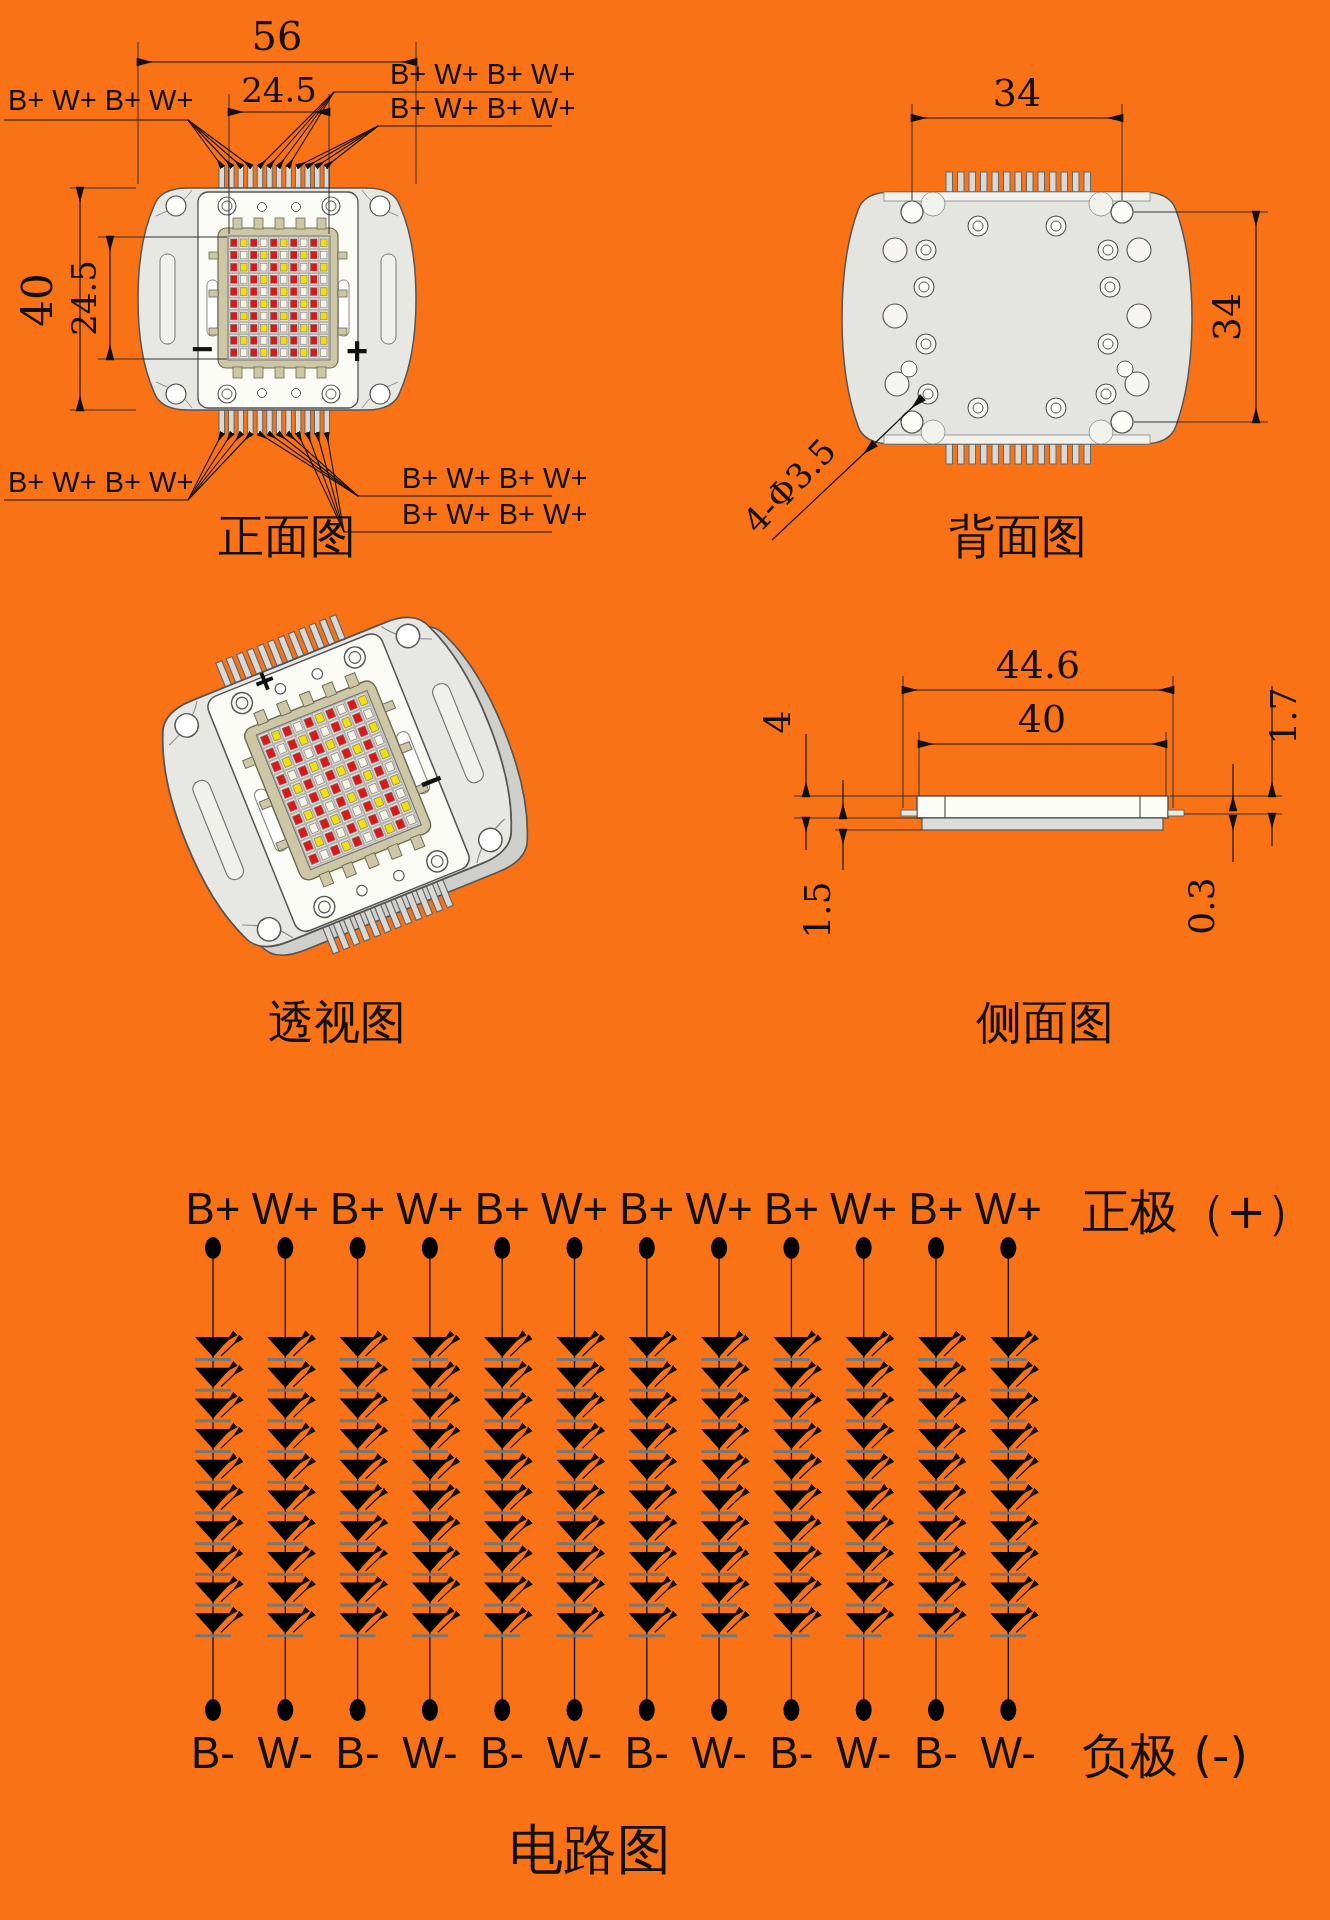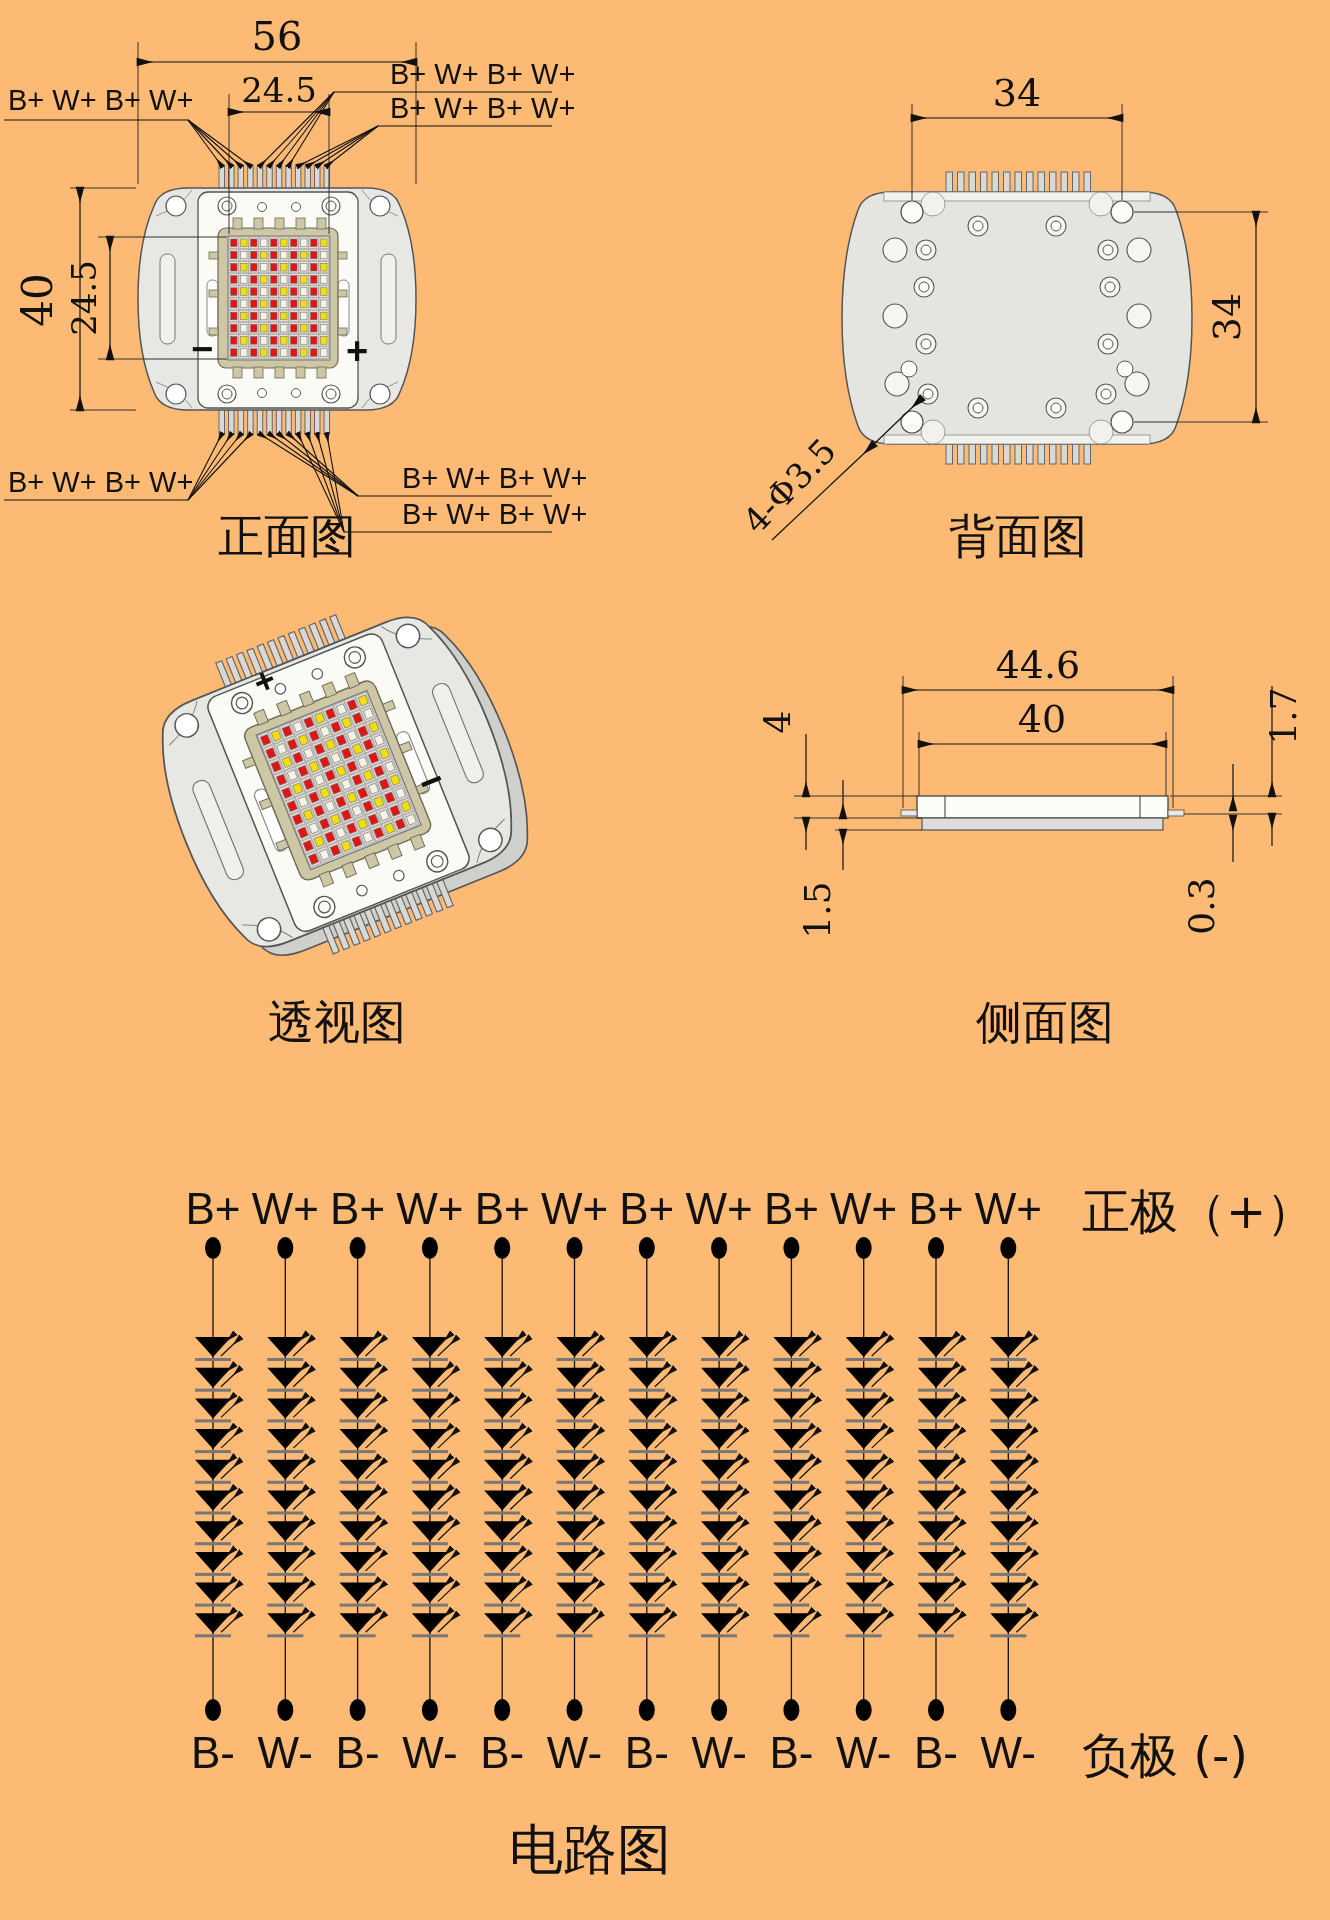--- a/index.html
+++ b/index.html
@@ -1,16 +1,16 @@
 <!DOCTYPE html>
 <html><head>
 <meta charset="utf-8">
 <style>
   html,body{margin:0;padding:0;background:#ffffff;}
-  #stage{position:relative;width:1330px;height:1920px;background:#fdba74;overflow:hidden;text-decoration:underline;}
+  #stage{position:relative;width:1330px;height:1920px;background:#f97316;overflow:hidden;text-decoration:underline;}
   svg{position:absolute;left:0;top:0;}
   .dim{font-family:"DejaVu Serif",serif;fill:#111;}
   .lab{font-family:"Liberation Sans",sans-serif;fill:#111;}
   .cjk{font-family:"DejaVu Sans","Liberation Sans",sans-serif;fill:#111;}
   .ln{stroke:#111;stroke-width:1.2;fill:none;}
   .thin{stroke:#333;stroke-width:1;fill:none;}
 </style>
 </head>
 <body>
 

